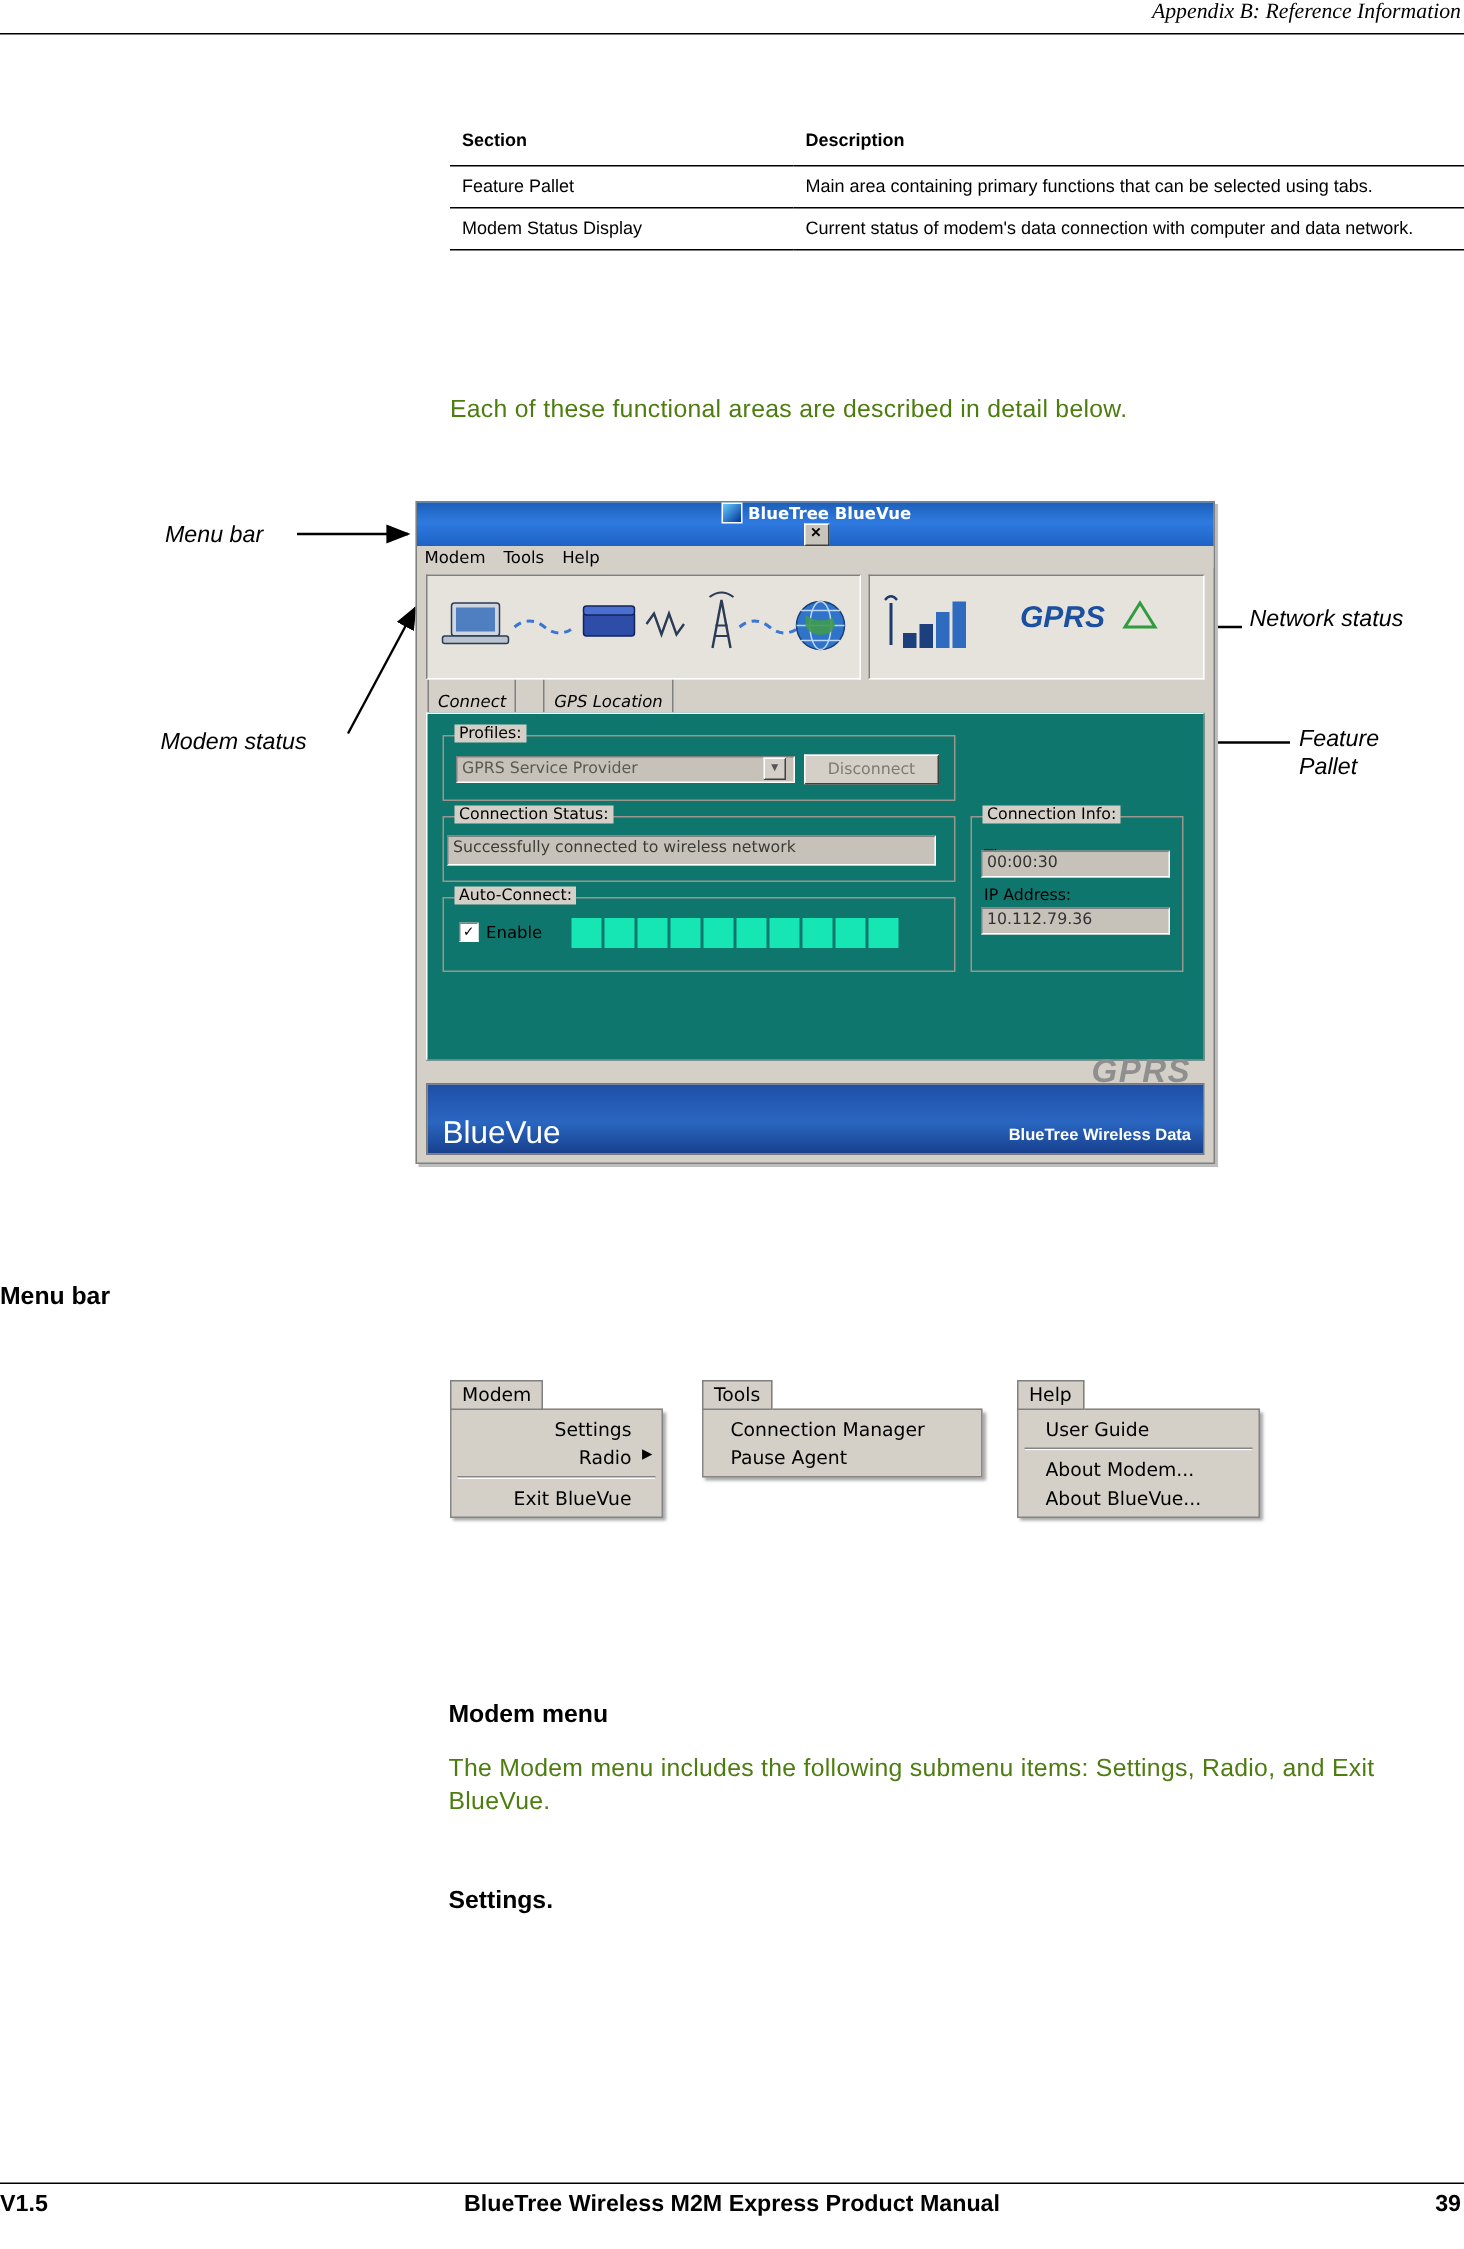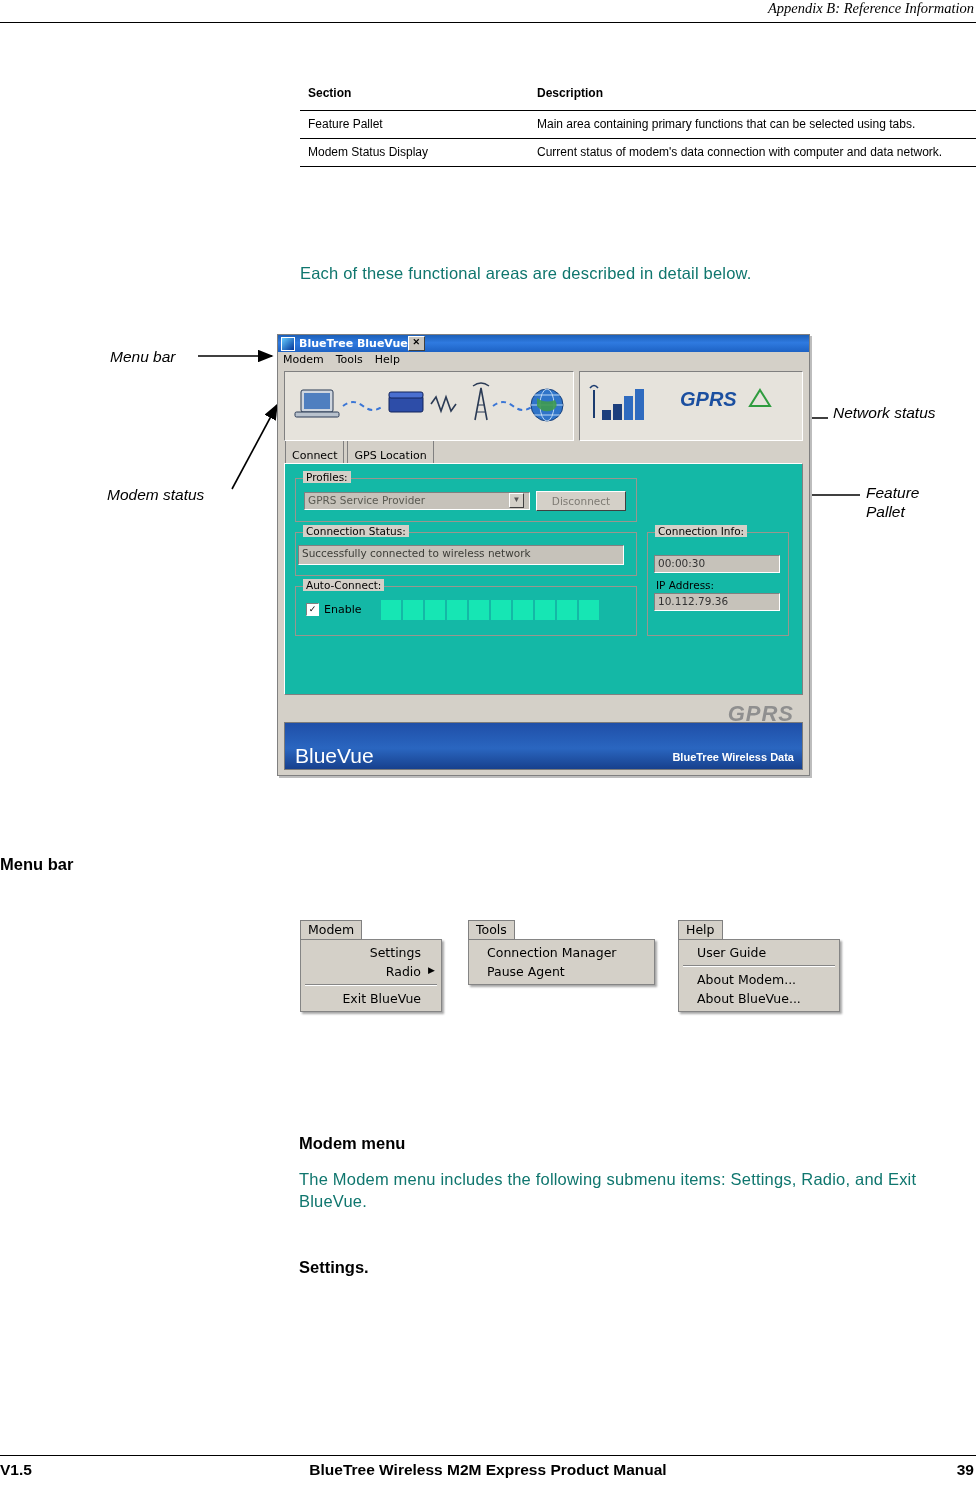--- a/index.html
+++ b/index.html
@@ -41,21 +41,21 @@
   .tbl .col1 { width:213px; }
   .tbl tr.hdrrow td, .tbl tr.hdrrow th { border-bottom:1.5px solid #000; }
   .tbl tr.r1 td { border-bottom:1px solid #000; }
   .tbl tr.r2 td { border-bottom:1.5px solid #000;margin-top:10px; }
 
   
   .para {
     position:absolute;
     font-size:16.5px;
     letter-spacing:0.2px;
-    color:#0f766e;
+    color:#4d7c0f;
   }
   .p-each { left:300px; top:264px; width:660px; }
 
   .sec-heading {
     position:absolute; font-weight:bold; font-size:16.5px;
   }
   .h-menubar { left:0px; top:855px; }
   .h-modemmenu { left:299px; top:1134px; }
   .h-settings { left:299px; top:1258px; }
 
@@ -77,24 +77,25 @@
   svg.arrows { position:absolute; left:0; top:0; width:976px; height:1499px; pointer-events:none; }
 
   
   .shot1 {
     position:absolute; left:277px; top:334px; width:531px; height:440px;
     background:#d4d0c8;
     border:1px solid #808080;
     box-shadow: 2px 2px 0 #bdbdbd;
   }
   .titlebar {
-    height:17px;
+    height:29px;
     background:linear-gradient(to bottom,#1c5fb8 0%,#2f7ae0 45%,#1d62c4 100%);
-    display:flex; align-items:center; justify-content:flex-start;
+    display:flex; align-items:center; justify-content:center;
     padding:0 2px 0 3px;
+    flex-direction:column;
   }
   .titlebar .tb-left { display:flex; align-items:center; gap:4px; }
   .tb-icon { width:12px; height:12px; background:#0a3; border:1px solid #fff;
              background:linear-gradient(135deg,#6cf,#039); }
   .tb-text { color:#fff; font-size:11px; font-weight:bold; font-family:"DejaVu Sans", sans-serif;}
   .tb-close {
     width:15px; height:13px; background:#c8c4bc; border:1px solid #fff;
     border-right-color:#404040; border-bottom-color:#404040;
     color:#000; font-size:9px; line-height:11px; text-align:center; font-weight:bold;
   }
@@ -112,27 +113,28 @@
   }
   .netstat {
     flex:1; height:68px; background:#e6e3dc;
     border:1px solid #808080; border-right-color:#fff; border-bottom-color:#fff;
     position:relative;
   }
 
   .tabsrow { padding:5px 6px 0 7px; display:flex; align-items:flex-end; height:17px;}
   .tab {
     font-size:11px; padding:14px 6px 1px 6px; border:1px solid #808080;
-    border-bottom:none; background:#d4d0c8; margin-right:3px;
+    border-bottom:none; background:#d4d0c8; margin-right:18px;
     font-family:"DejaVu Sans", sans-serif;
+    font-style:italic;
   }
   .tab.active { background:#d4d0c8; font-weight:normal; }
 
   .pallet {
-    margin:0 6px; height:230px; background:#14b8a6;
+    margin:0 6px; height:230px; background:#0f766e;
     border:1px solid #808080; border-left-color:#fff; border-top-color:#fff;
     position:relative;
   }
   .grp {
     position:absolute; border:1px solid #9a968e; border-top-color:#9a968e;
   }
   .grp > .grp-lbl {
     position:absolute; top:-8px; left:7px; background:#d4d0c8;
     font-size:10.5px; padding:0 3px; font-family:"DejaVu Sans", sans-serif;
   }

